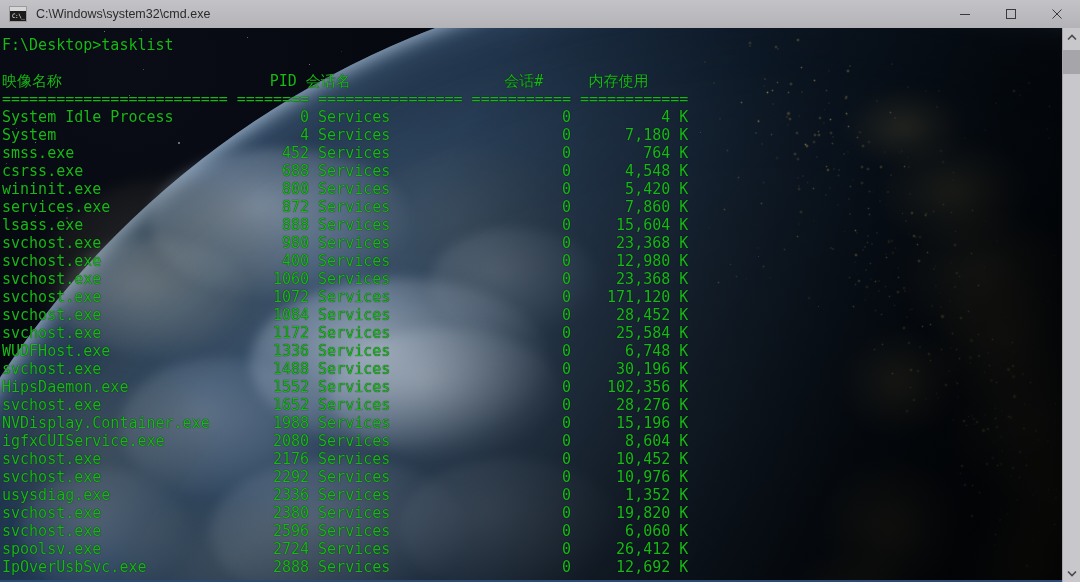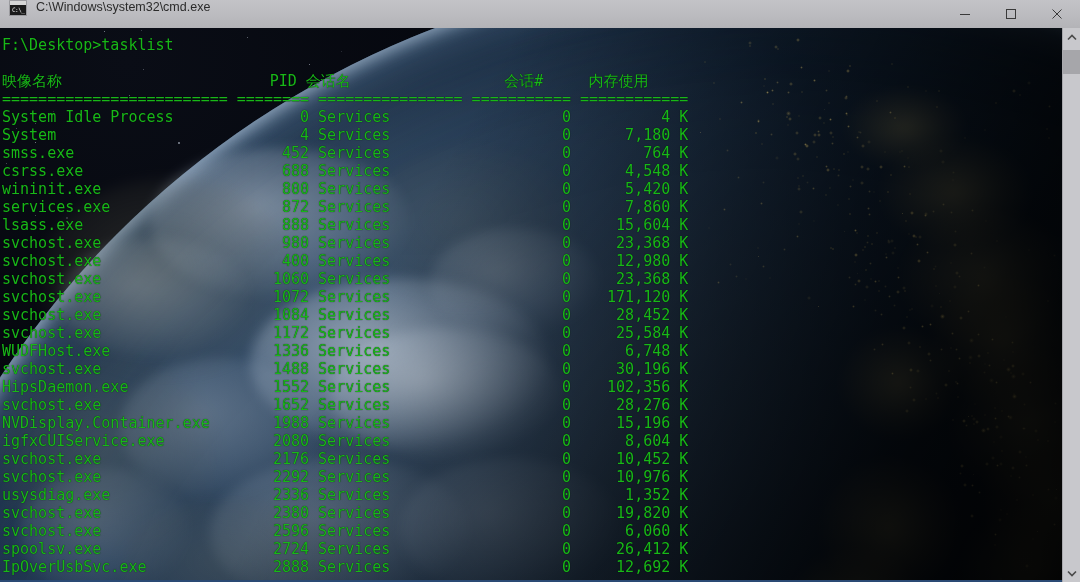--- a/index.html
+++ b/index.html
@@ -14,21 +14,21 @@
     position: relative;
     width: 1080px; height: 582px;
     overflow: hidden;
   }
 
   
   #titlebar {
     position: absolute; top: 0; left: 0;
     width: 1080px; height: 28px;
     background: #8b5cf6;
-    display: flex; align-items: flex-start;
+    display: flex; align-items: center;
     z-index: 40;
   }
   #titlebar .tb-grad {
     position:absolute; inset:0;
     background: linear-gradient(180deg,#c3c3c7 0%,#bbbbbf 55%,#b3b3b7 100%);
   }
   #app-icon {
     position: relative;
     width: 18px; height: 16px;
     margin-left: 9px; margin-right: 9px;

